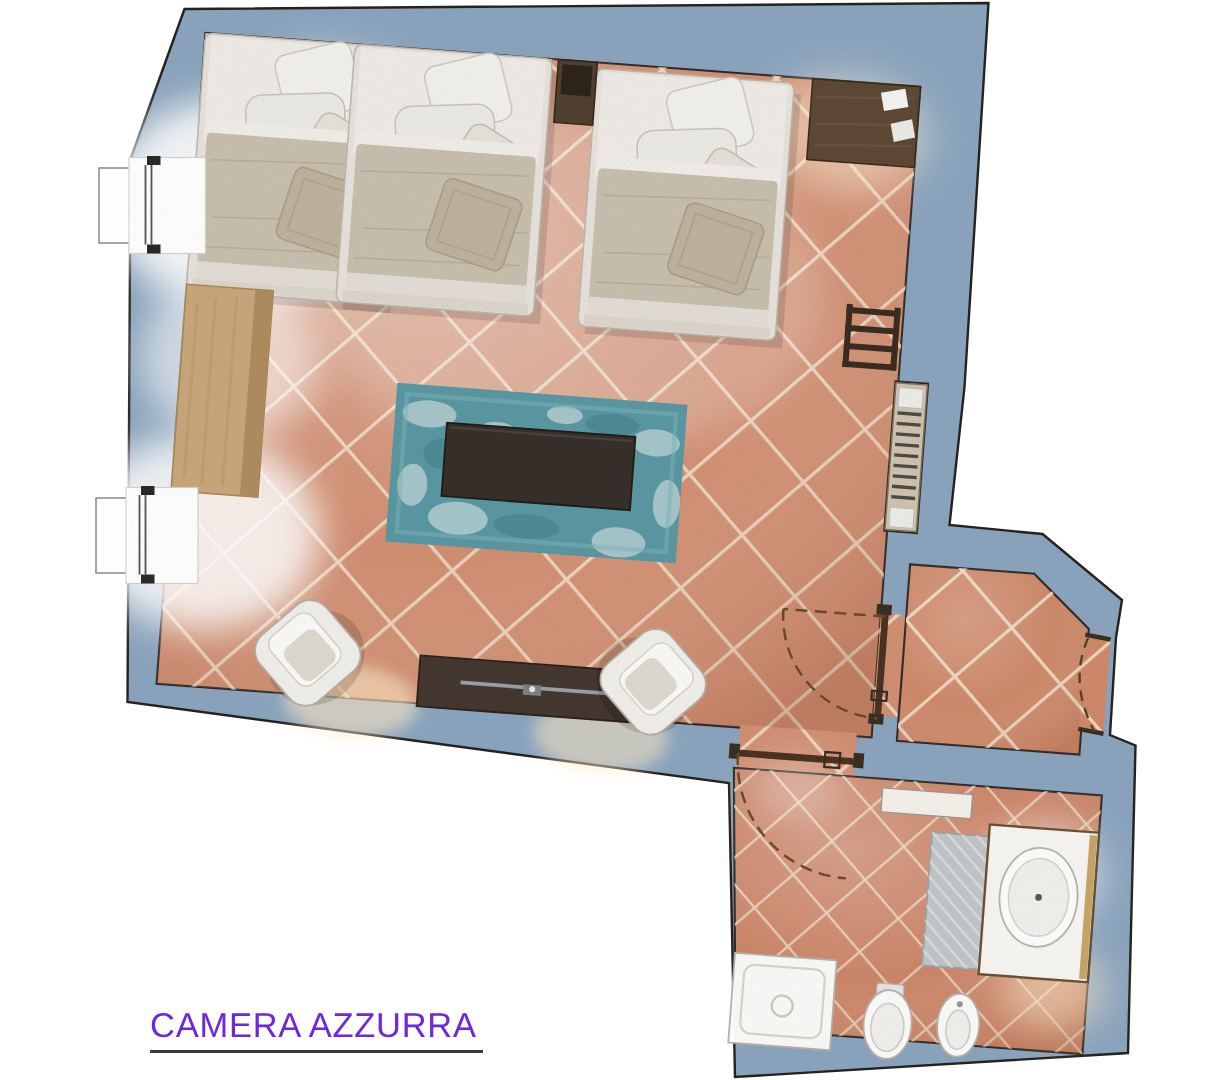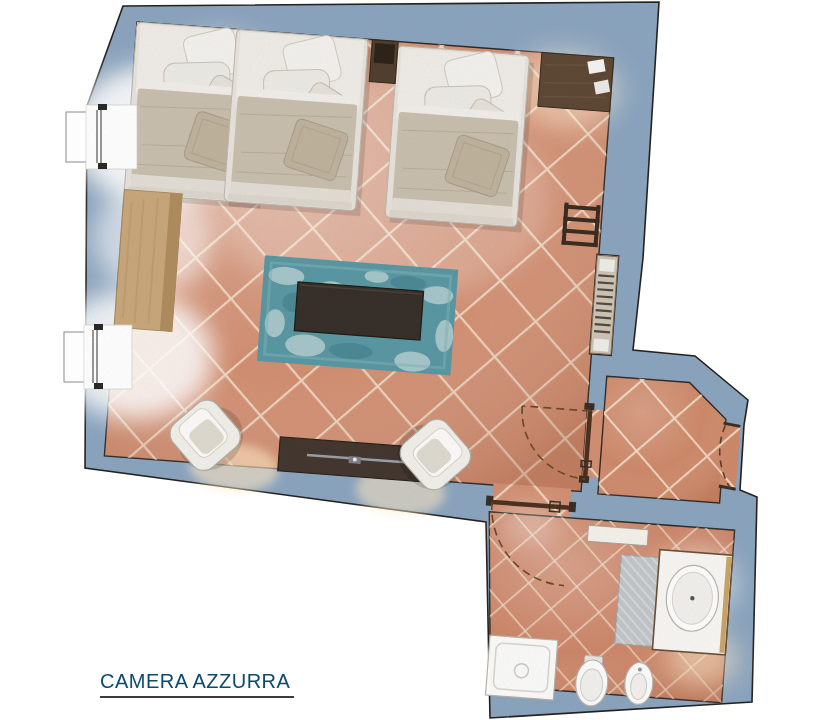--- a/index.html
+++ b/index.html
@@ -1,20 +1,20 @@
 <!DOCTYPE html>
 <html><head>
 <meta charset="utf-8">
 <style>
   html,body{margin:0;padding:0;background:#ffffff;}
   .stage{position:relative;width:814px;height:720px;background:#ffffff;overflow:hidden;
          font-family:"Liberation Sans", sans-serif;}
   .plan-svg{position:absolute;left:0;top:0;}
-  .plan-title{position:absolute;left:100px;top:670px;font-size:20px;letter-spacing:.5px;
-              color:#0c4a6e;border-bottom:2px solid #3c3c3c;padding:0 4px 3px 0;
+  .plan-title{position:absolute;left:100px;top:670px;font-size:23px;letter-spacing:.5px;
+              color:#6d28d9;border-bottom:2px solid #3c3c3c;padding:0 4px 3px 0;
               font-family:"Liberation Sans", sans-serif;white-space:nowrap;}
 </style>
 </head>
 <body>
 
 <div class="stage">
 
 <svg class="plan-svg" width="814" height="720" viewBox="0 0 814 720">
   <defs>
     <pattern id="tileMain" width="54" height="54" patternUnits="userSpaceOnUse" patternTransform="rotate(45)">

